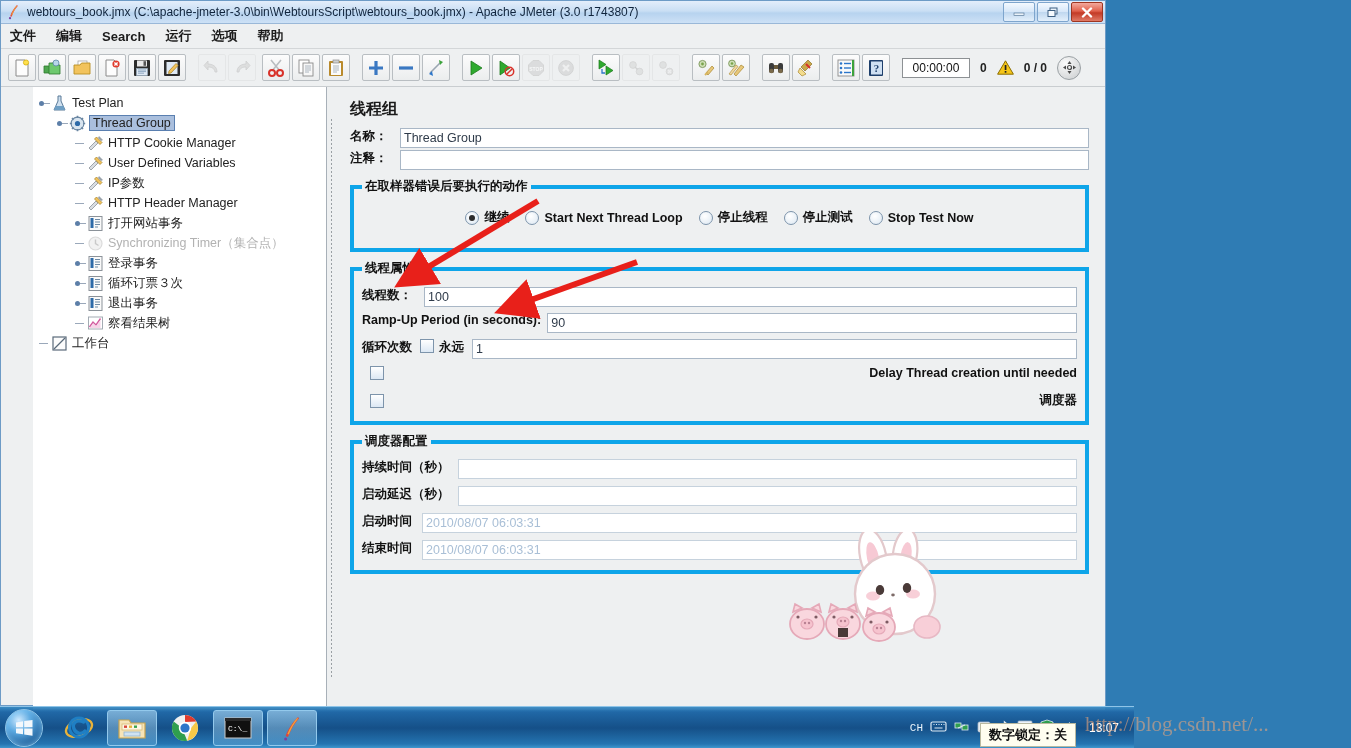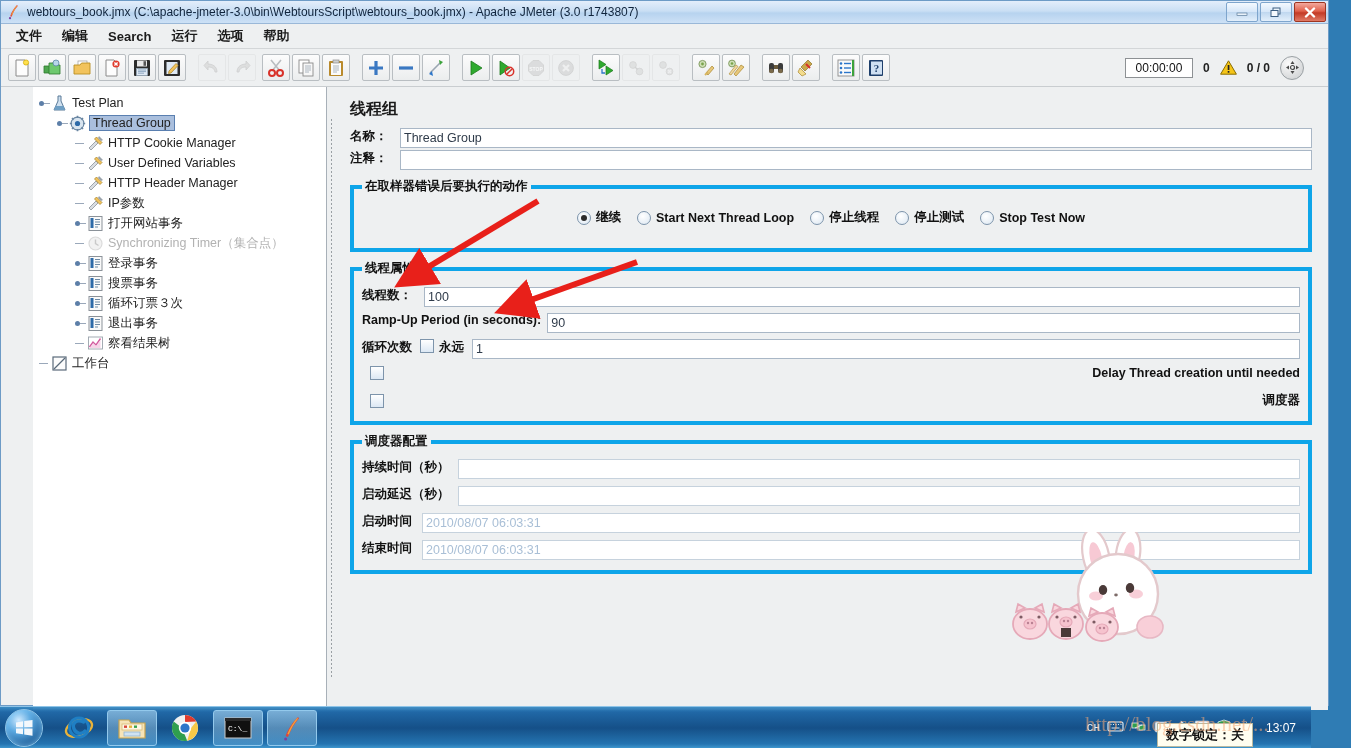--- a/index.html
+++ b/index.html
@@ -14,21 +14,21 @@
   #desktop{
     position:absolute;inset:0;
     background:
       radial-gradient(ellipse at 75% 85%, #8ec6e8 0%, #5aa3d0 35%, #2e78ae 70%, #1d5versa 100%),
       linear-gradient(180deg,#3b84bc 0%,#2a6ca8 100%);
     background-color:#2f7cb4;
   }
 
   
   #window{
-    position:absolute;left:0;top:0;width:1329px;height:706px;
+    position:absolute;left:0;top:0;width:1106px;height:706px;
     background:#eef0f1;
     border:1px solid #6d9bc6;
     box-sizing:border-box;
   }
 
   
   #titlebar{
     height:22px;
     background:linear-gradient(180deg,#e3eefb 0%,#cadff4 45%,#b7d3ef 55%,#cde1f6 100%);
     border-bottom:1px solid #9ab8d8;
@@ -50,21 +50,21 @@
     font-size:11px;color:#15304f;
   }
   .winbtn.close{
     background:linear-gradient(180deg,#f3a99d 0%,#e0614c 45%,#c33a26 55%,#e07a66 100%);
     border-color:#9e3521;color:#fff;font-weight:bold;
   }
 
   
   #menubar{
     height:24px;background:#eef0f1;border-bottom:1px solid #d3d6d8;
-    display:flex;align-items:center;padding-left:6px;gap:2px;
+    display:flex;align-items:center;padding-left:0;gap:2px;
   }
   .menu-item{
     padding:3px 9px;font-size:13px;color:#1b1b1b;font-weight:bold;cursor:default;
   }
 
   
   #toolbar{
     height:37px;background:#eef0f1;border-bottom:1px solid #c9cdd0;
     display:flex;align-items:center;padding-left:6px;position:relative;
   }
@@ -176,21 +176,21 @@
   .chk-row{display:flex;align-items:center;gap:6px;font-size:12.5px;font-weight:bold;color:#111;margin:7px 0 0 8px;justify-content:space-between;}
 
   
   .arrow-svg{position:absolute;pointer-events:none;}
 
   
   #rabbit{position:absolute;right:150px;bottom:60px;}
 
   
   #taskbar{
-    position:absolute;left:0;top:706px;width:1311px;height:42px;
+    position:absolute;left:0;top:706px;width:1134px;height:42px;
     background:linear-gradient(180deg,rgba(58,140,196,.96) 0%,rgba(32,103,166,.96) 12%,rgba(20,78,134,.96) 50%,rgba(36,116,177,.96) 88%,rgba(70,160,214,.96) 100%);
     border-top:1px solid #8fc4e8;
     display:flex;align-items:center;
   }
   .start-orb{
     width:36px;height:36px;border-radius:50%;margin-left:5px;flex:none;
     background:radial-gradient(circle at 35% 28%,#cfeaff 0%,#5aa8e0 35%,#1d5c96 75%,#0e3a63 100%);
     border:1px solid #8dc4e8;display:flex;align-items:center;justify-content:center;
     box-shadow:0 0 6px rgba(140,210,255,.8) inset;
   }
@@ -559,30 +559,30 @@
               </svg></span>
             <span class="tlabel">User Defined Variables</span>
           </div>
           <div class="trow" style="padding-left: 36px;">
             <span class="tknob leaf"></span>
             <span class="ticon"><svg width="17" height="17" viewBox="0 0 17 17">
                 <path d="M2 13 L9 6 l2 2 L4 15 Z" fill="#d9dde1" stroke="#8b9299" stroke-width=".8"></path>
                 <path d="M9.5 2 L15 7.5 l-2 2 L7.5 4 Z" fill="#f2c35c" stroke="#a9862f" stroke-width=".8"></path>
                 <path d="M12 1 l4 4 -2 1 -3 -3 z" fill="#9aa3ac"></path>
               </svg></span>
-            <span class="tlabel">HTTP Header Manager</span>
+            <span class="tlabel">IP参数</span>
           </div>
           <div class="trow" style="padding-left: 36px;">
             <span class="tknob leaf"></span>
             <span class="ticon"><svg width="17" height="17" viewBox="0 0 17 17">
                 <path d="M2 13 L9 6 l2 2 L4 15 Z" fill="#d9dde1" stroke="#8b9299" stroke-width=".8"></path>
                 <path d="M9.5 2 L15 7.5 l-2 2 L7.5 4 Z" fill="#f2c35c" stroke="#a9862f" stroke-width=".8"></path>
                 <path d="M12 1 l4 4 -2 1 -3 -3 z" fill="#9aa3ac"></path>
               </svg></span>
-            <span class="tlabel">IP参数</span>
+            <span class="tlabel">HTTP Header Manager</span>
           </div>
           <div class="trow" style="padding-left: 36px;">
             <span class="tknob hasdot"></span>
             <span class="ticon"><svg width="17" height="17" viewBox="0 0 17 17">
                 <rect x="2" y="1.5" width="13" height="14" fill="#fafafa" stroke="#8b9299" stroke-width="1"></rect>
                 <rect x="3.5" y="3" width="3" height="10" fill="#2d6aa8"></rect>
                 <path d="M8 4.5 h5 M8 7 h5 M8 9.5 h5 M8 12 h3" stroke="#6f8ba5" stroke-width="1"></path>
               </svg></span>
             <span class="tlabel">打开网站事务</span>
           </div>
@@ -595,29 +595,20 @@
             <span class="tlabel dim">Synchronizing Timer（集合点）</span>
           </div>
           <div class="trow" style="padding-left: 36px;">
             <span class="tknob hasdot"></span>
             <span class="ticon"><svg width="17" height="17" viewBox="0 0 17 17">
                 <rect x="2" y="1.5" width="13" height="14" fill="#fafafa" stroke="#8b9299" stroke-width="1"></rect>
                 <rect x="3.5" y="3" width="3" height="10" fill="#2d6aa8"></rect>
                 <path d="M8 4.5 h5 M8 7 h5 M8 9.5 h5 M8 12 h3" stroke="#6f8ba5" stroke-width="1"></path>
               </svg></span>
             <span class="tlabel">登录事务</span>
-          </div>
-          <div class="trow" style="padding-left: 36px;">
-            <span class="tknob hasdot"></span>
-            <span class="ticon"><svg width="17" height="17" viewBox="0 0 17 17">
-                <rect x="2" y="1.5" width="13" height="14" fill="#fafafa" stroke="#8b9299" stroke-width="1"></rect>
-                <rect x="3.5" y="3" width="3" height="10" fill="#2d6aa8"></rect>
-                <path d="M8 4.5 h5 M8 7 h5 M8 9.5 h5 M8 12 h3" stroke="#6f8ba5" stroke-width="1"></path>
-              </svg></span>
-            <span class="tlabel">搜票事务</span>
           </div>
           <div class="trow" style="padding-left: 36px;">
             <span class="tknob hasdot"></span>
             <span class="ticon"><svg width="17" height="17" viewBox="0 0 17 17">
                 <rect x="2" y="1.5" width="13" height="14" fill="#fafafa" stroke="#8b9299" stroke-width="1"></rect>
                 <rect x="3.5" y="3" width="3" height="10" fill="#2d6aa8"></rect>
                 <path d="M8 4.5 h5 M8 7 h5 M8 9.5 h5 M8 12 h3" stroke="#6f8ba5" stroke-width="1"></path>
               </svg></span>
             <span class="tlabel">循环订票３次</span>
           </div>

